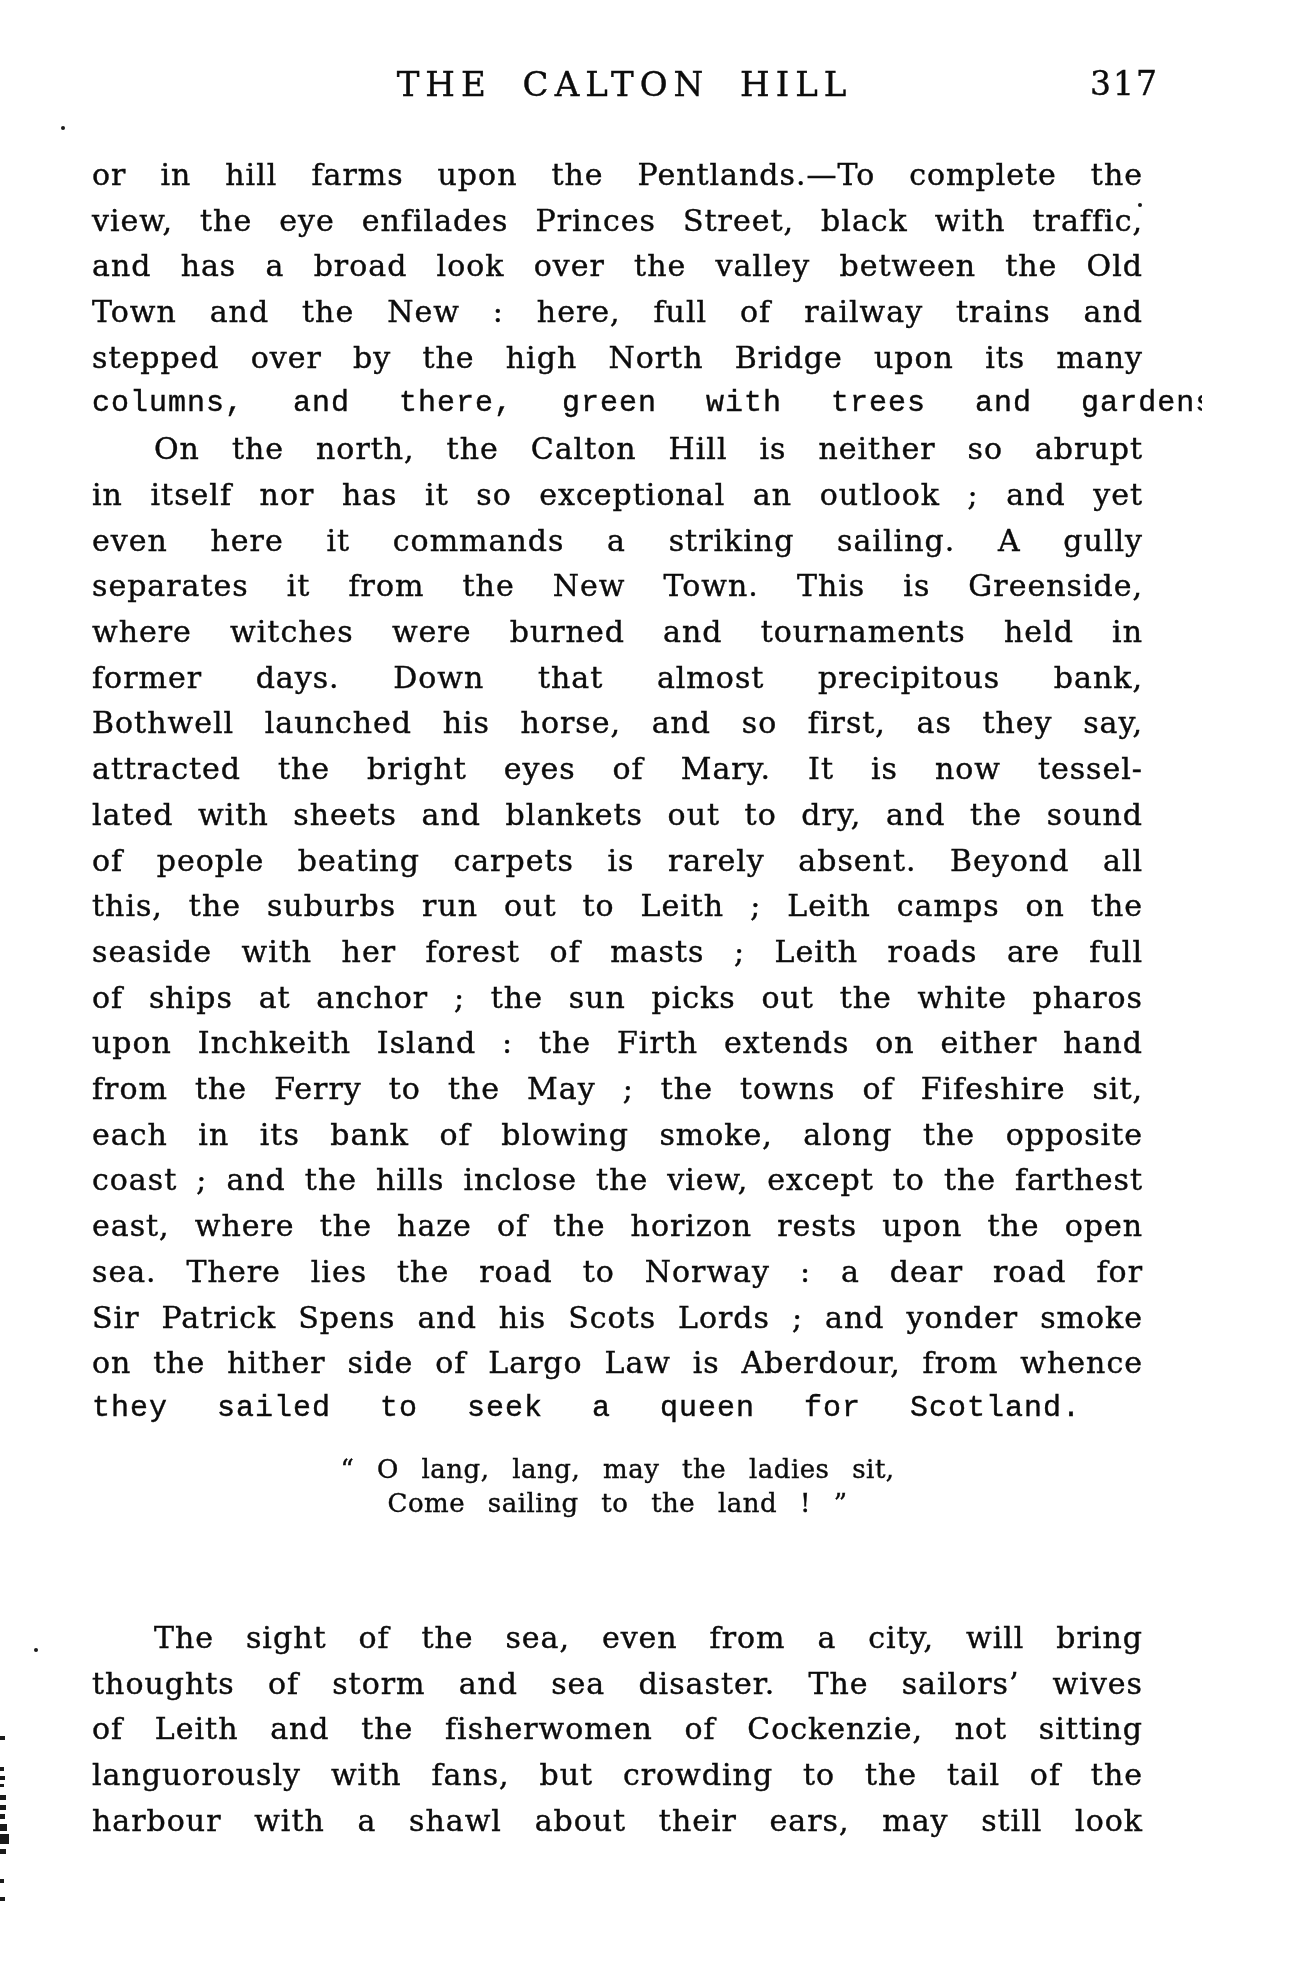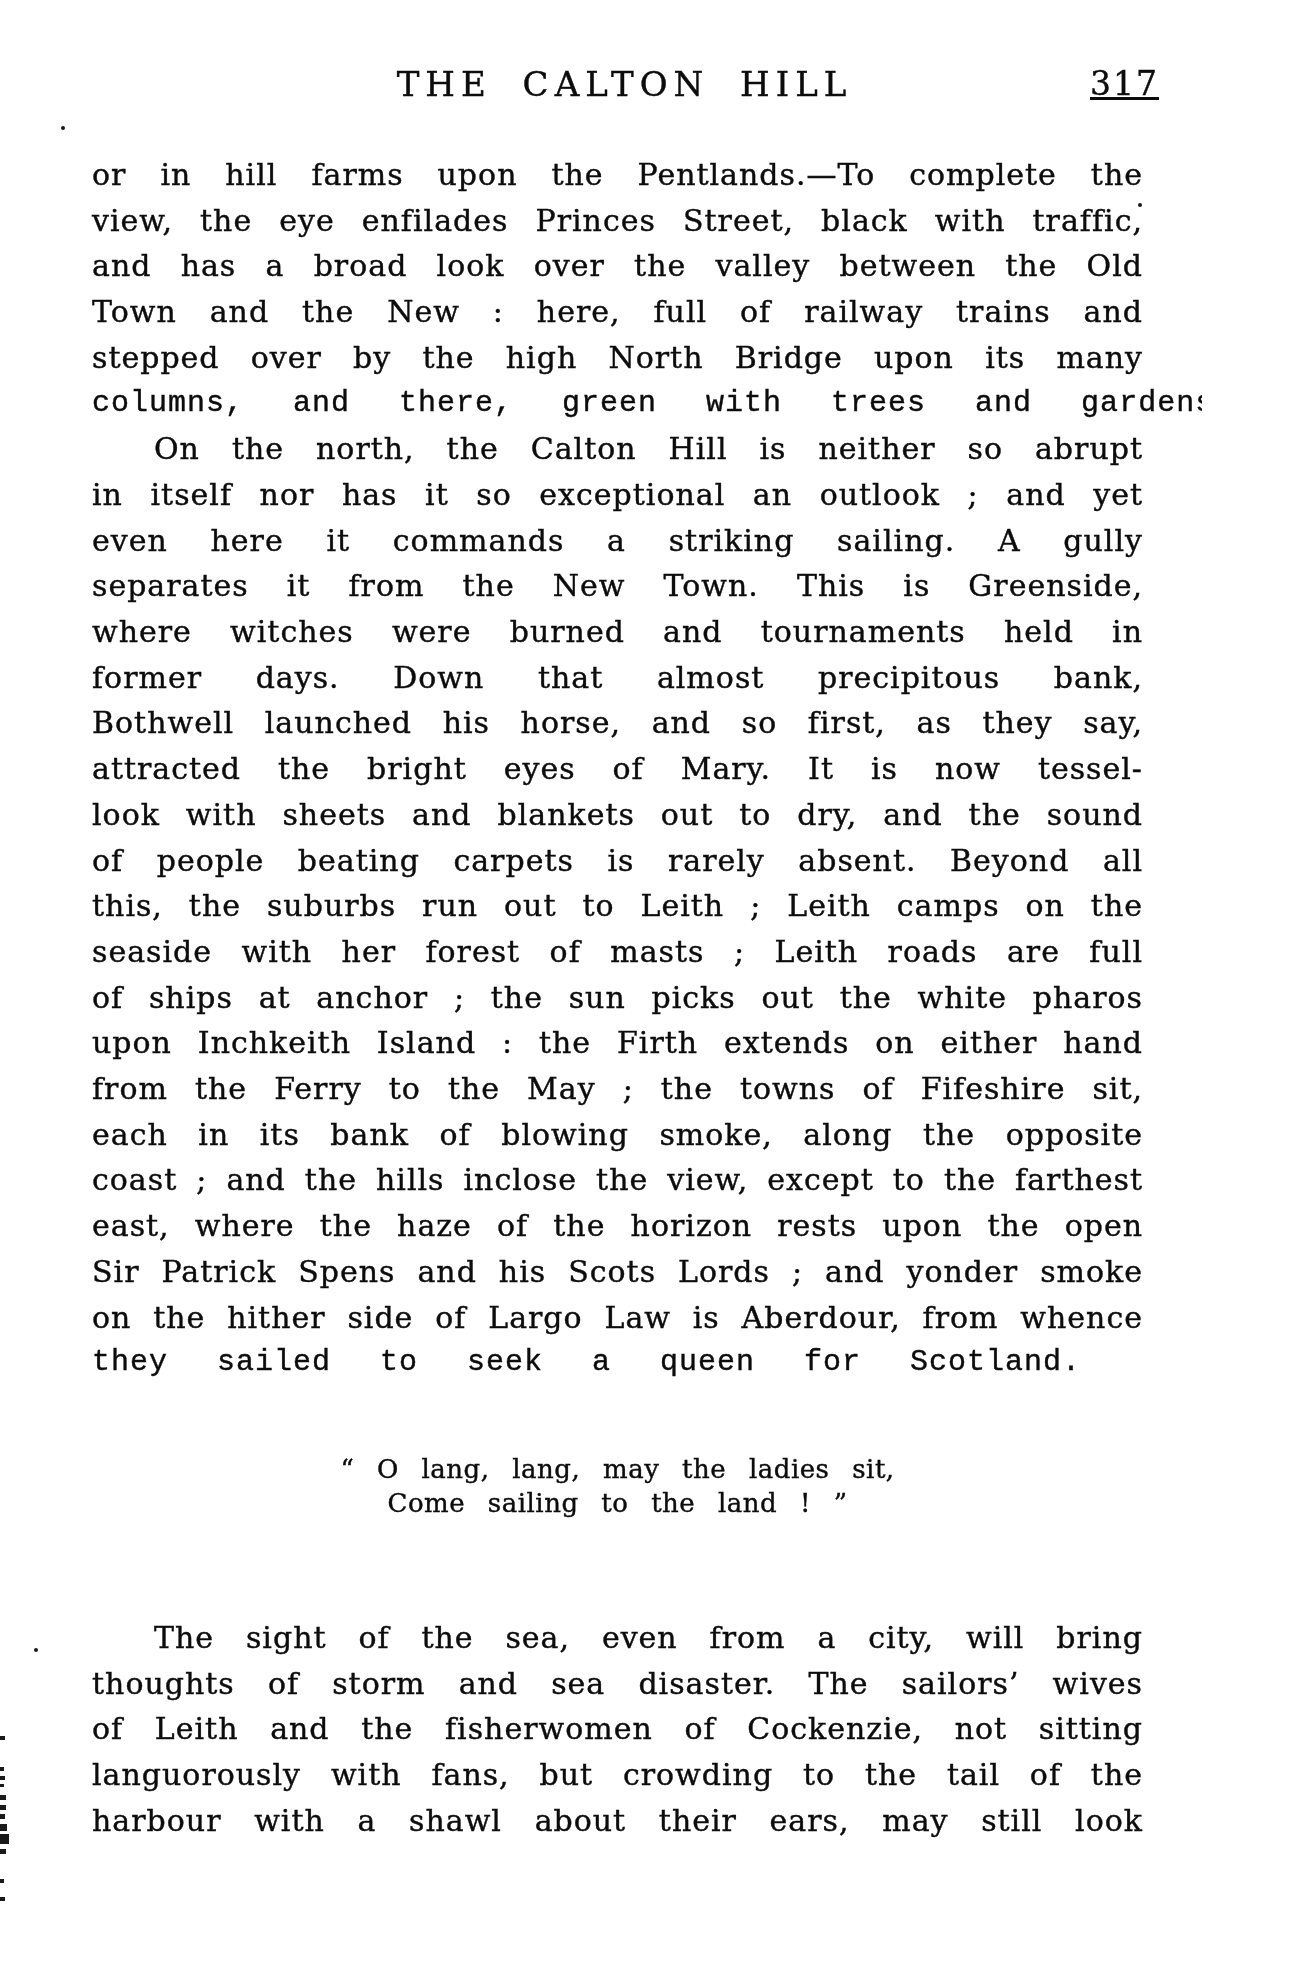--- a/index.html
+++ b/index.html
@@ -28,21 +28,20 @@
     word-spacing: 14px;
     padding-left: 14px;
     white-space: nowrap;
   }
   .pagenum {
     position: absolute;
     top: 0; right: -16px;
     font-size: 33px;
     line-height: 52px;
     letter-spacing: 2px;
-    text-decoration: underline;
   }
 
   
   .textblock {
     position: absolute;
     left: 92px;
     width: 1051px;
     font-size: 30px;
     line-height: 45.7px;
   }
@@ -101,30 +100,31 @@
     <div class="line final">columns, and there, green with trees and gardens.</div>
 
     <div class="line indent">On the north, the Calton Hill is neither so abrupt</div>
     <div class="line">in itself nor has it so exceptional an outlook ; and yet</div>
     <div class="line">even here it commands a striking sailing. A gully</div>
     <div class="line">separates it from the New Town. This is Greenside,</div>
     <div class="line">where witches were burned and tournaments held in</div>
     <div class="line">former days. Down that almost precipitous bank,</div>
     <div class="line">Bothwell launched his horse, and so first, as they say,</div>
     <div class="line">attracted the bright eyes of Mary. It is now tessel-</div>
-    <div class="line">look with sheets and blankets out to dry, and the sound</div>
+    <div class="line">lated with sheets and blankets out to dry, and the sound</div>
     <div class="line">of people beating carpets is rarely absent. Beyond all</div>
     <div class="line">this, the suburbs run out to Leith ; Leith camps on the</div>
     <div class="line">seaside with her forest of masts ; Leith roads are full</div>
     <div class="line">of ships at anchor ; the sun picks out the white pharos</div>
     <div class="line">upon Inchkeith Island : the Firth extends on either hand</div>
     <div class="line">from the Ferry to the May ; the towns of Fifeshire sit,</div>
     <div class="line">each in its bank of blowing smoke, along the opposite</div>
     <div class="line">coast ; and the hills inclose the view, except to the farthest</div>
     <div class="line">east, where the haze of the horizon rests upon the open</div>
+    <div class="line">sea. There lies the road to Norway : a dear road for</div>
     <div class="line">Sir Patrick Spens and his Scots Lords ; and yonder smoke</div>
     <div class="line">on the hither side of Largo Law is Aberdour, from whence</div>
     <div class="line final">they sailed to seek a queen for Scotland.</div>
   </div>
 
   <div class="poem">
     <div class="poem-line">“ O lang, lang, may the ladies sit,</div>
     <div class="poem-line">Come sailing to the land ! ”</div>
   </div>
 

